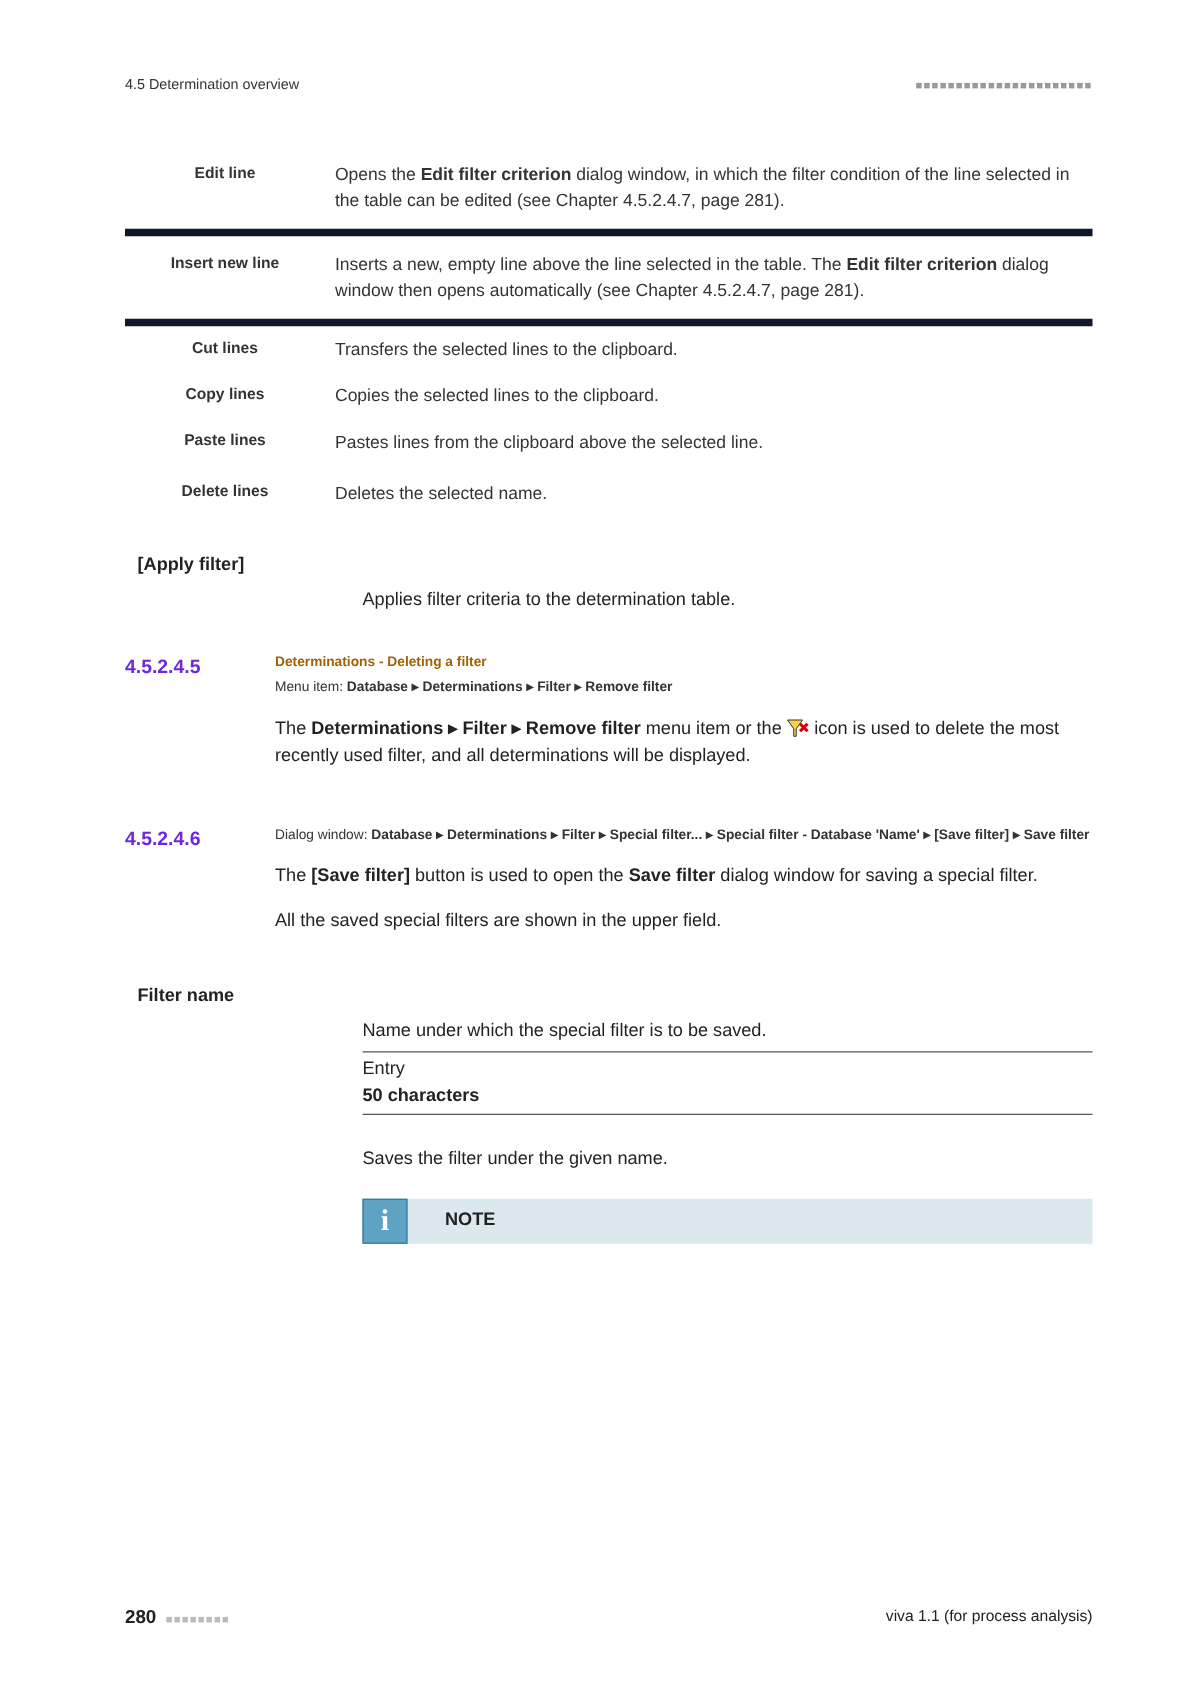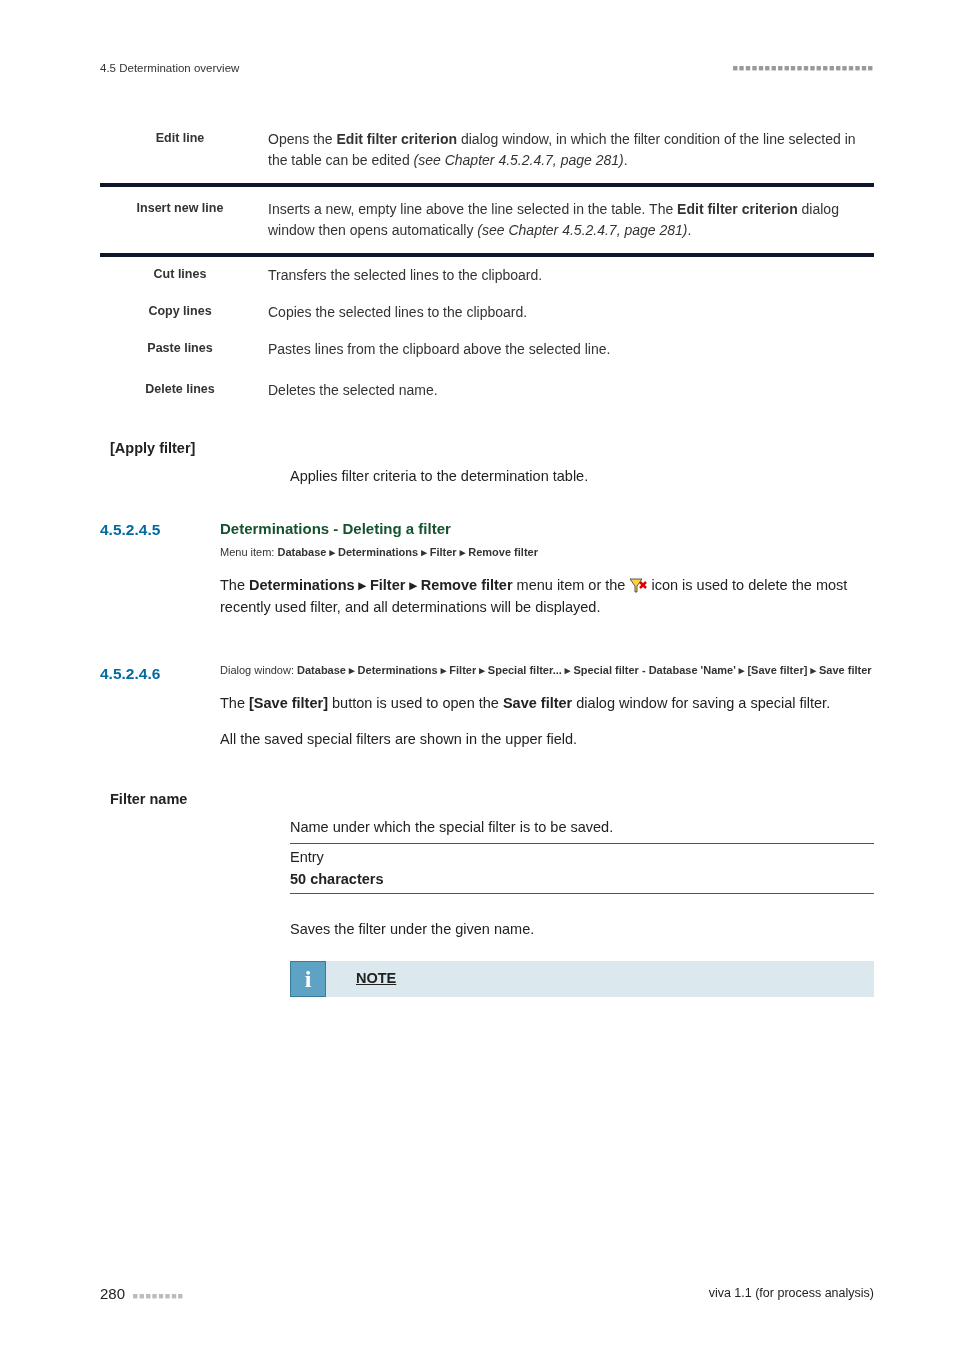--- a/index.html
+++ b/index.html
@@ -31,33 +31,33 @@
   }
   .def-table tr:last-child td.noborder { border-bottom: none; }
   .def-table td:first-child {
     width: 160px;
     font-weight: bold;
     font-size: 12.5px;
     text-align: center;
     color: #333;
   }
   .def-table td:last-child { font-size: 14px; color: #333; }
-  .def-table .group td { border-bottom: 4px solid #0f172a; }
+  .def-table .group td { border-bottom: 6px solid #0f172a; }
   .def-table .inner td { border-bottom: none; padding-top: 8px; padding-bottom: 8px; }
 
-  .italic { font-style: italic; }
+  .italic { }
 
   .term-block { margin-top: 25px; }
   .term-label { font-weight: bold; font-size: 14.5px; margin-left: 10px; }
   .term-body { margin-left: 190px; margin-top: 6px; font-size: 14.5px; }
 
   .section { margin-top: 30px; display: flex; }
-  .sec-num { width: 120px; font-weight: bold; font-size: 15.5px; color: #0369a1; }
+  .sec-num { width: 120px; font-weight: bold; font-size: 15.5px; color: #6d28d9; }
   .sec-body { flex: 1; }
-  .sec-title { font-weight: bold; font-size: 15px; color: #14532d; margin-bottom: 4px; }
+  .sec-title { font-weight: bold; font-size: 11px; color: #a16207; margin-bottom: 4px; }
   .sec-meta { font-size: 11px; color: #333; margin-bottom: 14px; }
   .sec-text { margin-bottom: 14px; font-size: 14.5px; }
 
   .funnel {
     display: inline-block;
     vertical-align: middle;
     width: 18px;
     height: 16px;
     position: relative;
   }
@@ -86,34 +86,34 @@
     height: 36px;
     display: flex;
     align-items: center;
     justify-content: center;
     color: #fff;
     font-weight: bold;
     font-family: Georgia, serif;
     font-size: 24px;
     border: 1px solid #3a7a9a;
   }
-  .note-label { font-weight: bold; margin-left: 30px; font-size: 14.5px; text-decoration: underline; }
+  .note-label { font-weight: bold; margin-left: 30px; font-size: 14.5px; }
   .note-body { margin-top: 18px; font-size: 14.5px; }
 
   .footer-row {
     position: absolute;
     bottom: 45px;
     left: 100px;
     right: 80px;
     display: flex;
     justify-content: space-between;
     font-size: 12.5px;
     align-items: center;
   }
-  .page-num { font-weight: normal; font-size: 15px; }
+  .page-num { font-weight: bold; font-size: 15px; }
   .page-dots { color: #bbb; letter-spacing: 1px; font-size: 9px; margin-left: 4px; }
 </style>
 </head>
 <body>
 
 <div class="header-row">
   <span>4.5 Determination overview</span>
   <span class="dots">■■■■■■■■■■■■■■■■■■■■■■</span>
 </div>
 

